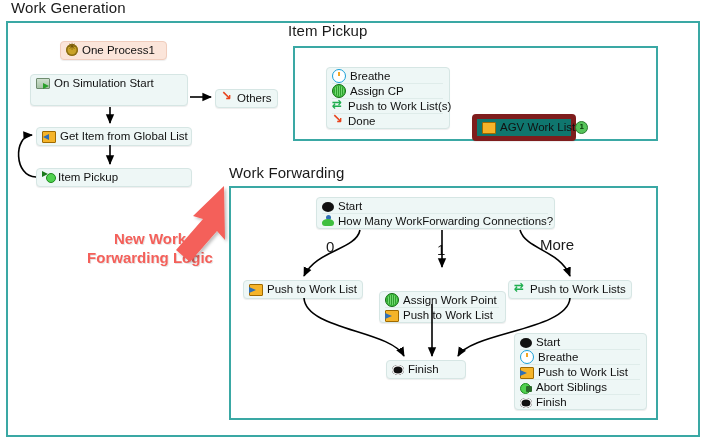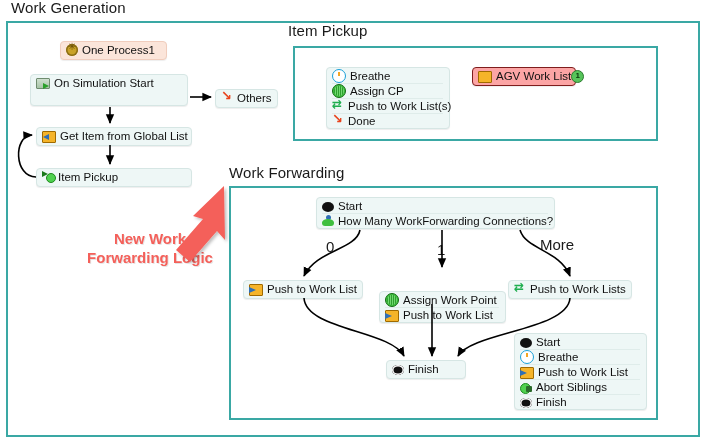--- a/index.html
+++ b/index.html
@@ -63,21 +63,21 @@
                         border-left:7px solid #2f6fb5;border-top:3px solid transparent;border-bottom:3px solid transparent;}
   .ico-abort{}
   .ico-abort:before{content:"";position:absolute;left:0px;top:2px;width:9px;height:9px;border-radius:50%;
                     background:#4fd14f;border:1px solid #1f8a1f;}
   .ico-abort:after{content:"";position:absolute;left:6px;top:5px;width:6px;height:6px;background:#2a6b2a;border-radius:1px;}
   .ico-finish{border-radius:50%;background:#111;width:10px;height:10px;margin-top:1px;
               box-shadow:inset 0 0 0 1.5px #ffffff, inset 0 0 0 3px #111;}
 
   
   .node.peach{background:#fbe5da;border:1px solid #f0cdbd;}
-  .node.tan{background:#fca5a5;border:1px solid #7f1d1d;}
+  .node.tan{background:#0f766e;border:5px solid #7f1d1d;margin-top:47px;}
 
   .badge{display:inline-block;min-width:11px;height:11px;border-radius:50%;background:#56c45a;
          border:1px solid #2c7a2f;color:#083a0a;font-size:8px;line-height:10px;text-align:center;
          margin-left:0px;vertical-align:middle;font-weight:bold;}
 
   .edgelabel{position:absolute;font-size:15px;color:#1a1a1a;white-space:nowrap;}
   .annot{position:absolute;color:#f4605a;font-size:15px;font-weight:bold;line-height:19px;
          text-shadow:1px 1px 0 rgba(0,0,0,.10);}
   svg.overlay{position:absolute;left:0;top:0;width:705px;height:443px;pointer-events:none;}
 </style>

